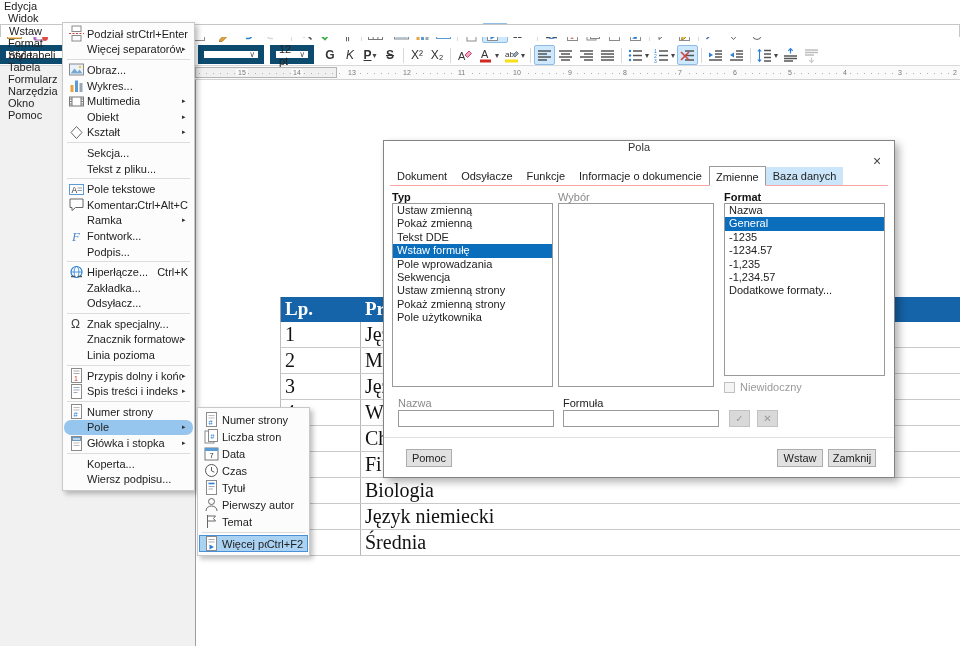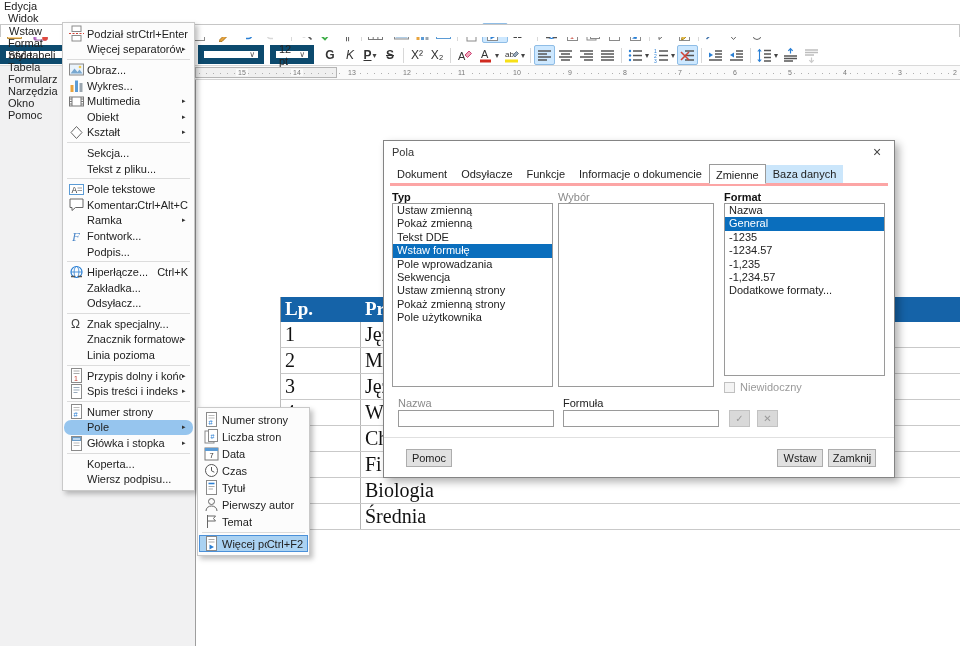--- a/index.html
+++ b/index.html
@@ -54,23 +54,23 @@
   .mi .lbl { flex:1; overflow:hidden; }
   .mi .sc { margin-right:3px; color:#222; }
   .mi .ar { width:9px; flex:0 0 9px; font-size:7px; color:#333; }
   .mi.hl { background:#96c5ee;border-radius:7px; }
   .mi.hl2 { background:#aad2f2; outline:1px solid #4a90d9; outline-offset:-1px; }
   .msep { height:5px; position:relative; }
   .msep:after { content:''; position:absolute; left:3px; right:3px; top:2px; border-top:1px solid #dcdcdc; }
 
   
   .dialog { left:383px; top:140px; width:512px; height:338px; background:#fff; border:1px solid #848484; box-shadow:4px 4px 8px rgba(0,0,0,.3); z-index:5; }
-  .dlg-title { height:22px; display:flex; align-items:center; padding:0 8px; color:#333; }
+  .dlg-title { height:22px; display:flex; align-items:center; padding:0 8px; color:#333;flex-direction:column; }
   .dlg-close { margin-left:auto; font-size:14px; color:#444; width:18px; text-align:center; }
-  .tabs { position:absolute; left:6px; right:6px; top:26px; height:19px; display:flex; align-items:flex-end; border-bottom:3px solid #fca5a5; }
+  .tabs { position:absolute; left:6px; right:6px; top:26px; height:19px; display:flex; align-items:flex-end; border-bottom:1px solid #fca5a5; }
   .tab { padding:2px 6px 2px; border:1px solid transparent; margin-bottom:0; }
   .tab.active { background:#fff; border-color:#9a9a9a; border-bottom-color:#fff; position:relative; top:1px; padding-top:4px; }
   .tab.highlight { background:#cbe6fb; }
   .sect-label { position:absolute; font-weight:bold; color:#111; }
   .sect-label.dim { font-weight:normal; color:#8a8a8a; }
   .sect-label.plain { font-weight:normal; color:#222; }
   .listbox { position:absolute; background:#fff; border:1px solid #9a9a9a; overflow:hidden; }
   .lb-item { height:13.4px; line-height:13.4px; padding:0 4px; white-space:nowrap; }
   .lb-item.sel { background:#0a6ebd; color:#fff; }
   .chk { position:absolute; display:flex; align-items:center; color:#9a9a9a; }
@@ -137,20 +137,24 @@
         <div class="t-row">
           <div class="c1"></div>
           <div class="c2">Fi</div>
         </div>
         <div class="t-row">
           <div class="c1"></div>
           <div class="c2">Biologia</div>
         </div>
         <div class="t-row">
           <div class="c1"></div>
+          <div class="c2">Język niemiecki</div>
+        </div>
+        <div class="t-row">
+          <div class="c1"></div>
           <div class="c2">Średnia</div>
         </div>
       </div>
   </div>
 
   <div class="abs menubar" id="menubar">
       <div class="mb-item">Edycja</div>
       <div class="mb-item">Widok</div>
       <div class="mb-item active">Wstaw</div>
       <div class="mb-item">Format</div>

